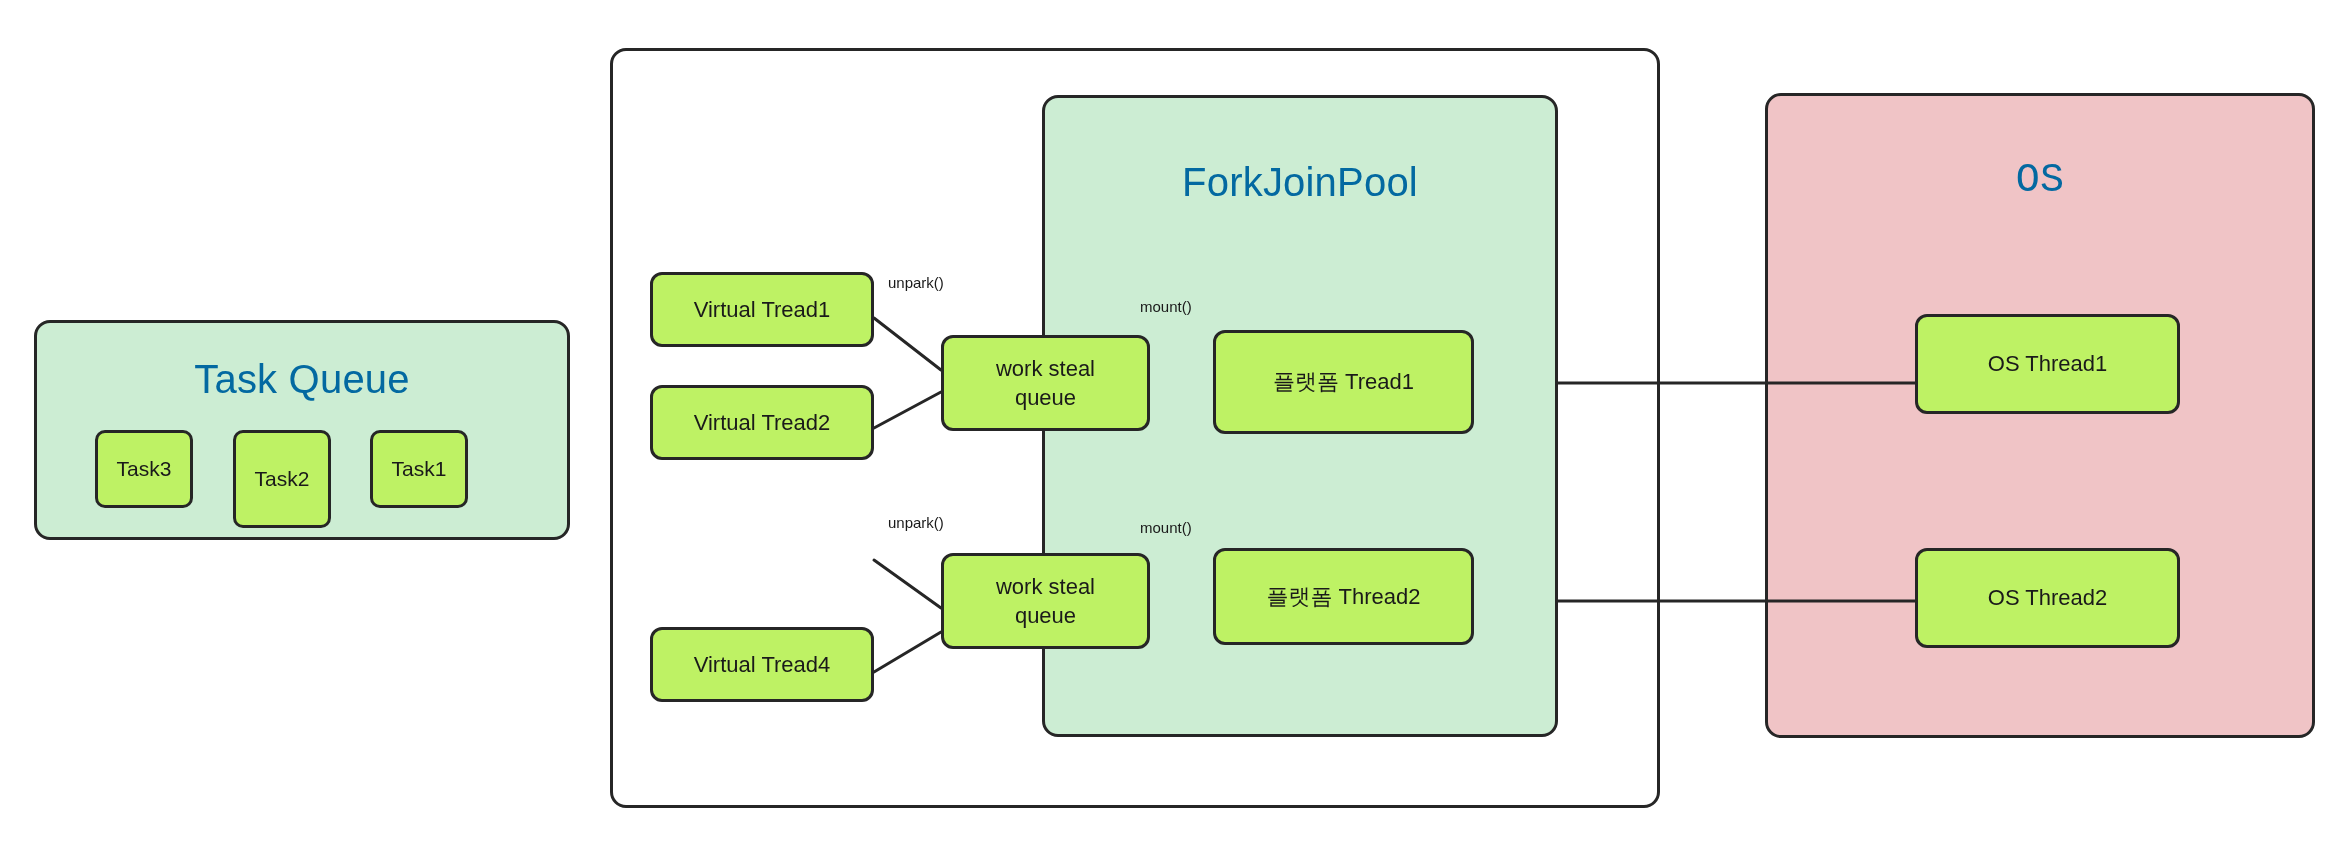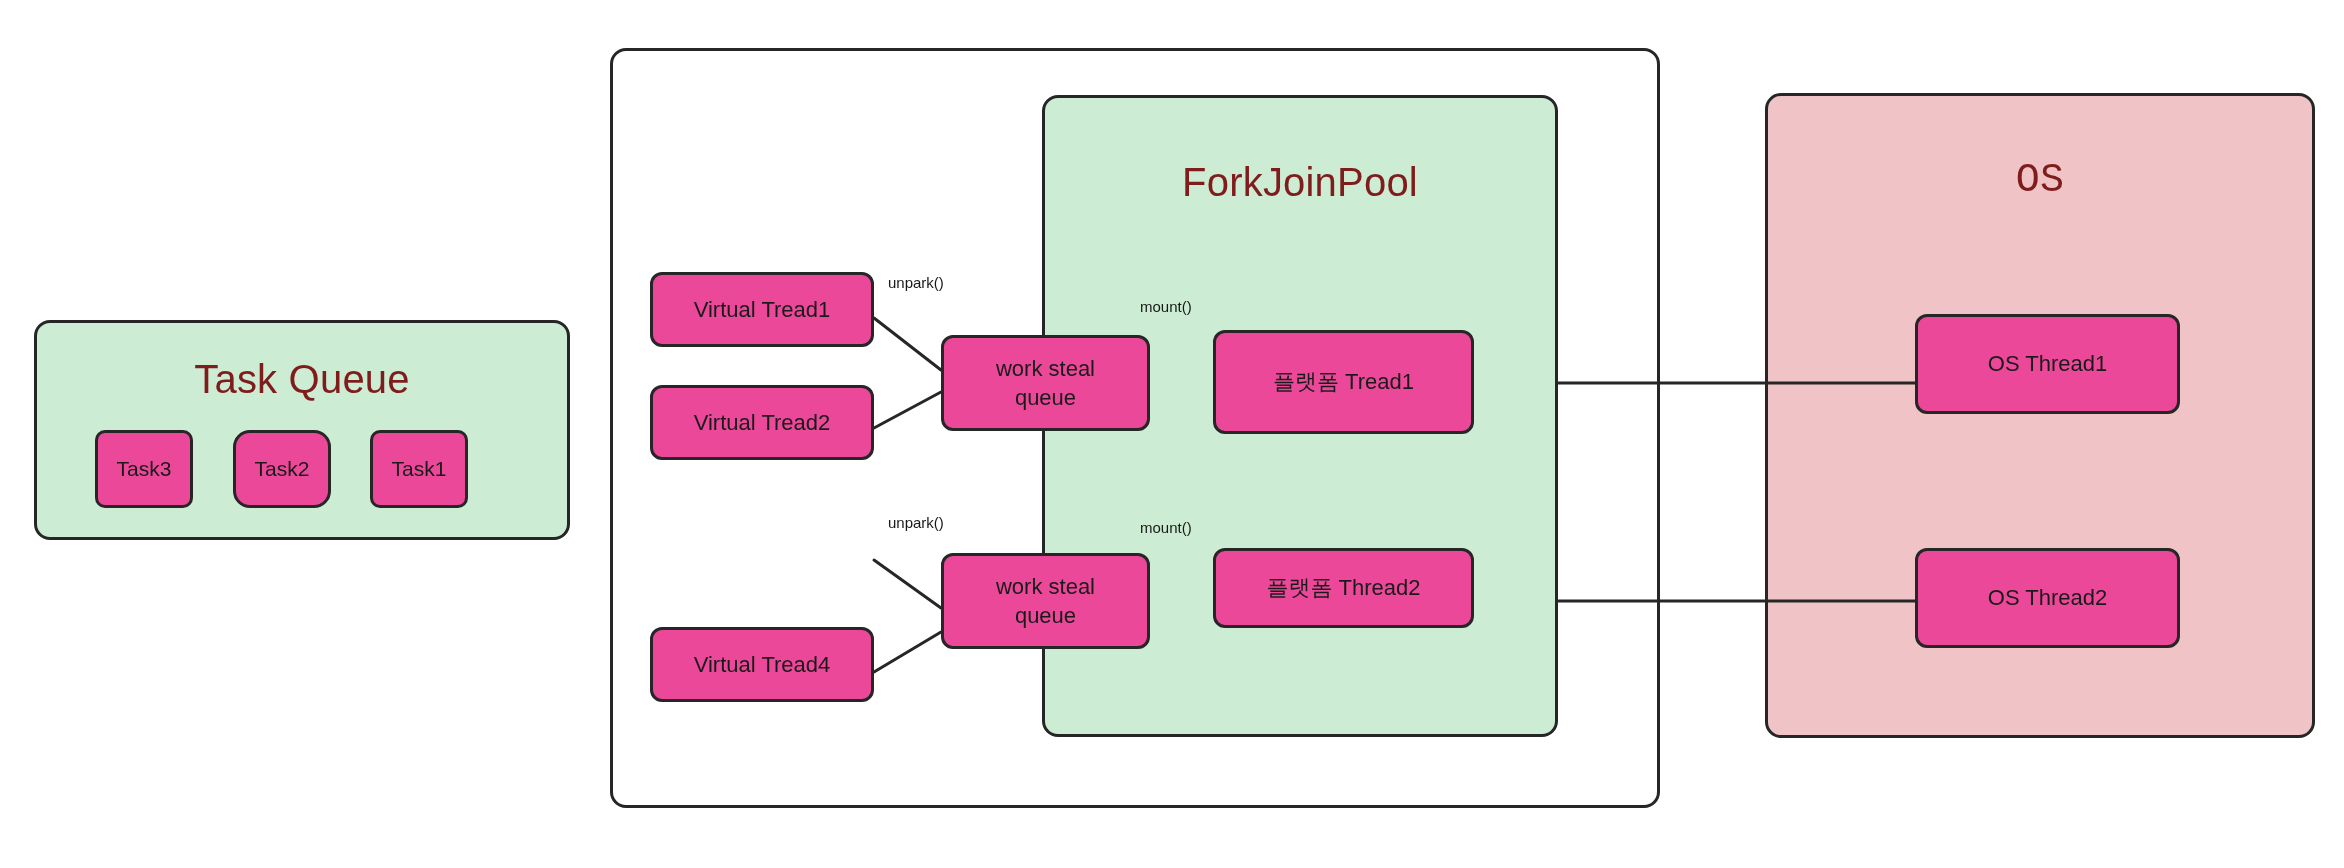--- a/index.html
+++ b/index.html
@@ -26,29 +26,29 @@
   .region.green{background:#ccedd3;}
   .region.pink {background:#f0c4c6;font-family:Liberation Mono, monospace;}
   .region.plain{background:#ffffff;}
 
   .region-title{
     position:absolute;
     left:0;right:0;
     text-align:center;
     font-size:40px;
     letter-spacing:.2px;
-    color:#7f1d1d;
+    color:#0369a1;
     white-space:nowrap;
   }
 
   
   .node{
     position:absolute;
     box-sizing:border-box;
-    background:#ec4899;
+    background:#bef264;
     border:3px solid #262626;
     border-radius:12px;
     display:flex;
     align-items:center;
     justify-content:center;
     text-align:center;
     font-size:22px;
     line-height:1.32;
     color:#1a1a1a;
     z-index:3;
@@ -88,21 +88,21 @@
       <line x1="1474" y1="383" x2="1915" y2="383"></line>
 
       <line x1="1474" y1="601" x2="1915" y2="601"></line>
     </g>
   </svg>
 
   <div class="region green" style="left:34px;top:320px;width:536px;height:220px;">
     <div class="region-title" style="top:34px;">Task Queue</div>
   </div>
   <div class="node task" style="left:95px;top:430px;width:98px;height:78px;">Task3</div>
-  <div class="node task" style="left:233px;top:430px;width:98px;height:78px;border-radius:17px;">Task2</div>
+  <div class="node task" style="left:233px;top:430px;width:98px;height:98px;">Task2</div>
   <div class="node task" style="left:370px;top:430px;width:98px;height:78px;">Task1</div>
 
   <div class="region plain" style="left:610px;top:48px;width:1050px;height:760px;"></div>
 
   <div class="region green" style="left:1042px;top:95px;width:516px;height:642px;z-index:2;">
     <div class="region-title" style="top:62px;">ForkJoinPool</div>
   </div>
 
   <div class="region pink" style="left:1765px;top:93px;width:550px;height:645px;">
     <div class="region-title" style="top:62px;">OS</div>
@@ -111,21 +111,21 @@
   <div class="node" style="left:650px;top:272px;width:224px;height:75px;">Virtual Tread1</div>
   <div class="node" style="left:650px;top:385px;width:224px;height:75px;">Virtual Tread2</div>
   <div class="node" style="left:650px;top:627px;width:224px;height:75px;">Virtual Tread4</div>
 
   <div class="node" style="left:941px;top:335px;width:209px;height:96px;">work steal
 queue</div>
   <div class="node" style="left:941px;top:553px;width:209px;height:96px;">work steal
 queue</div>
 
   <div class="node" style="left:1213px;top:330px;width:261px;height:104px;">플랫폼 Tread1</div>
-  <div class="node" style="left:1213px;top:548px;width:261px;height:80px;">플랫폼 Thread2</div>
+  <div class="node" style="left:1213px;top:548px;width:261px;height:97px;">플랫폼 Thread2</div>
 
   <div class="node" style="left:1915px;top:314px;width:265px;height:100px;">OS Thread1</div>
   <div class="node" style="left:1915px;top:548px;width:265px;height:100px;">OS Thread2</div>
 
   <div class="edge-label" style="left:888px;top:274px;">unpark()</div>
   <div class="edge-label" style="left:888px;top:514px;">unpark()</div>
   <div class="edge-label" style="left:1140px;top:298px;">mount()</div>
   <div class="edge-label" style="left:1140px;top:519px;">mount()</div>
 
 </div>

